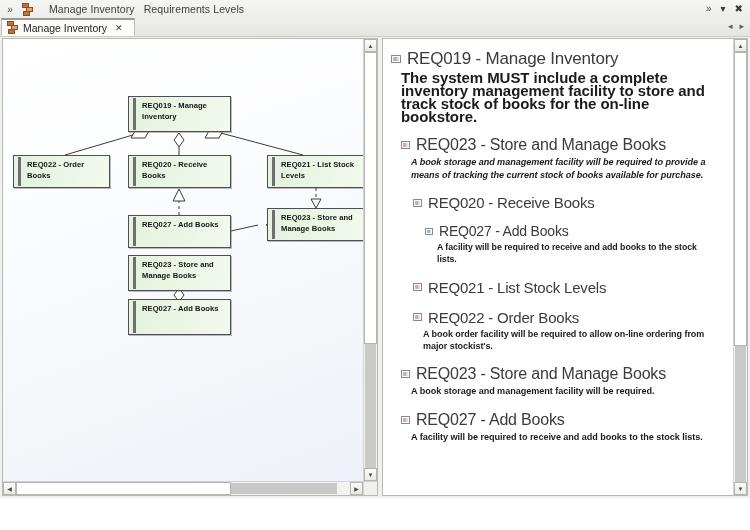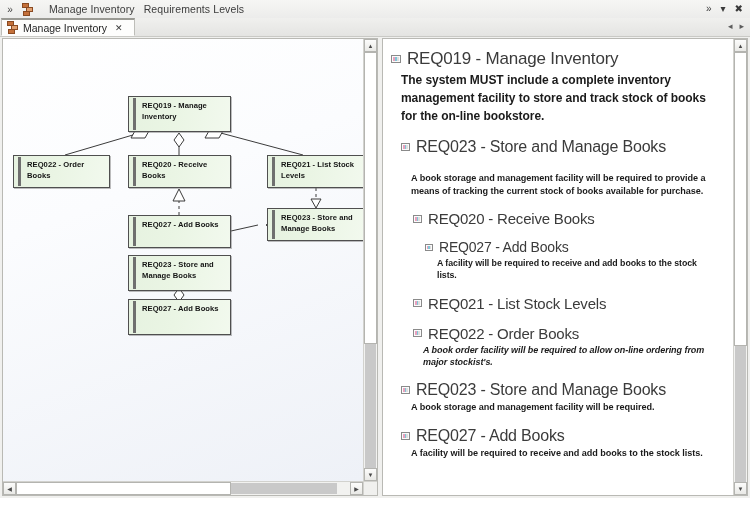--- a/index.html
+++ b/index.html
@@ -137,21 +137,21 @@
   }
   .doc-icon{
     flex:0 0 auto;position:relative;box-sizing:border-box;
     background:#fbfbfb;border:1px solid #8a8a8a;
   }
   .doc-icon i{position:absolute;left:1px;top:1px;right:1px;bottom:1px;display:block;}
   .doc-icon i.c1{background:linear-gradient(90deg,#e9a0bd 0%,#e9a0bd 34%,#7fc6d8 34%,#7fc6d8 67%,#dedede 67%);}
 
   
   .lvl0 .req-title{font-size:17px;}
-  .lvl0 .req-body{font-size:12px;line-height:18px;}
+  .lvl0 .req-body{font-size:15px;line-height:13px;}
   .lvl0 .doc-icon{width:10px;height:8px;}
   .lvl1 .req-title{font-size:16px;}
   .lvl1 .req-body{font-size:9.1px;line-height:12.6px;}
   .lvl1 .doc-icon{width:9px;height:8px;}
   .lvl2 .req-title{font-size:15px;}
   .lvl2 .req-body{font-size:9px;line-height:12.4px;}
   .lvl2 .doc-icon{width:9px;height:8px;}
   .lvl3 .req-title{font-size:14px;}
   .lvl3 .req-body{font-size:8.8px;line-height:12.2px;}
   .lvl3 .doc-icon{width:8px;height:7px;}
@@ -272,21 +272,21 @@
           </div>
           <div class="req-body" style="margin-left: 10px; margin-top: 2px; max-width: 308px;">The system MUST include a complete inventory management facility to store and track stock of books for the on-line bookstore.</div>
         </div>
         <div class="req-block lvl1" style="margin-top: 13px;">
           <div class="req-head" style="margin-left: 10px;">
             <span class="doc-icon">
               <i class="c1"></i>
             </span>
             <span class="req-title">REQ023 - Store and Manage Books</span>
           </div>
-          <div class="req-body" style="margin-left: 20px; margin-top: 16px; max-width: 298px;">A book storage and management facility will be required to provide a means of tracking the current stock of books available for purchase.</div>
+          <div class="req-body" style="margin-left: 20px; margin-top: 2px; max-width: 298px; font-style: italic;">A book storage and management facility will be required to provide a means of tracking the current stock of books available for purchase.</div>
         </div>
         <div class="req-block lvl2" style="margin-top: 13px;">
           <div class="req-head" style="margin-left: 22px;">
             <span class="doc-icon">
               <i class="c1"></i>
             </span>
             <span class="req-title">REQ020 - Receive Books</span>
           </div>
         </div>
         <div class="req-block lvl3" style="margin-top: 12px;">
@@ -306,21 +306,21 @@
             <span class="req-title">REQ021 - List Stock Levels</span>
           </div>
         </div>
         <div class="req-block lvl2" style="margin-top: 13px;">
           <div class="req-head" style="margin-left: 22px;">
             <span class="doc-icon">
               <i class="c1"></i>
             </span>
             <span class="req-title">REQ022 - Order Books</span>
           </div>
-          <div class="req-body" style="margin-left: 32px; margin-top: 2px; max-width: 286px; font-style: italic;">A book order facility will be required to allow on-line ordering from major stockist's.</div>
+          <div class="req-body" style="margin-left: 32px; margin-top: 2px; max-width: 286px;">A book order facility will be required to allow on-line ordering from major stockist's.</div>
         </div>
         <div class="req-block lvl1" style="margin-top: 13px;">
           <div class="req-head" style="margin-left: 10px;">
             <span class="doc-icon">
               <i class="c1"></i>
             </span>
             <span class="req-title">REQ023 - Store and Manage Books</span>
           </div>
           <div class="req-body" style="margin-left: 20px; margin-top: 2px; max-width: 298px;">A book storage and management facility will be required.</div>
         </div>

